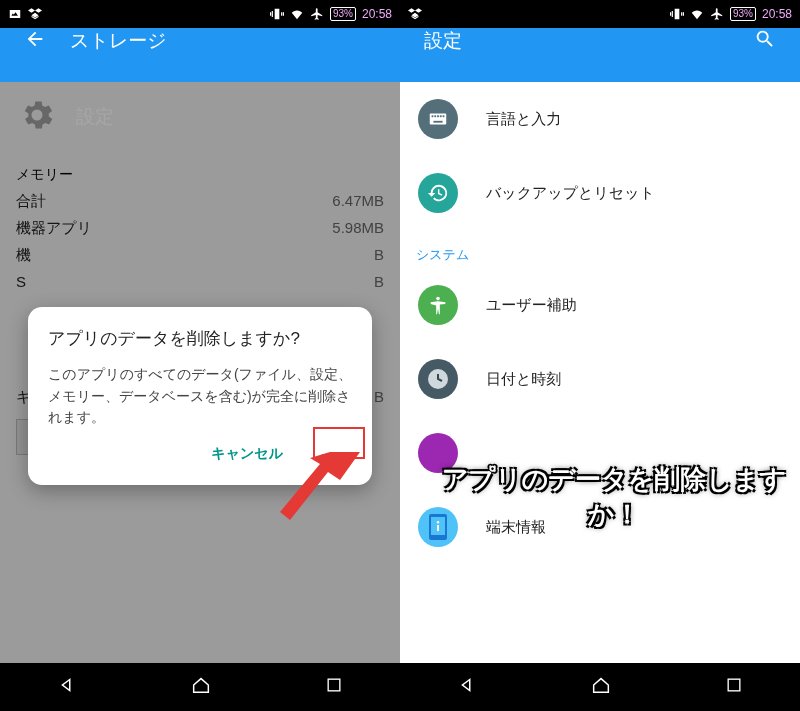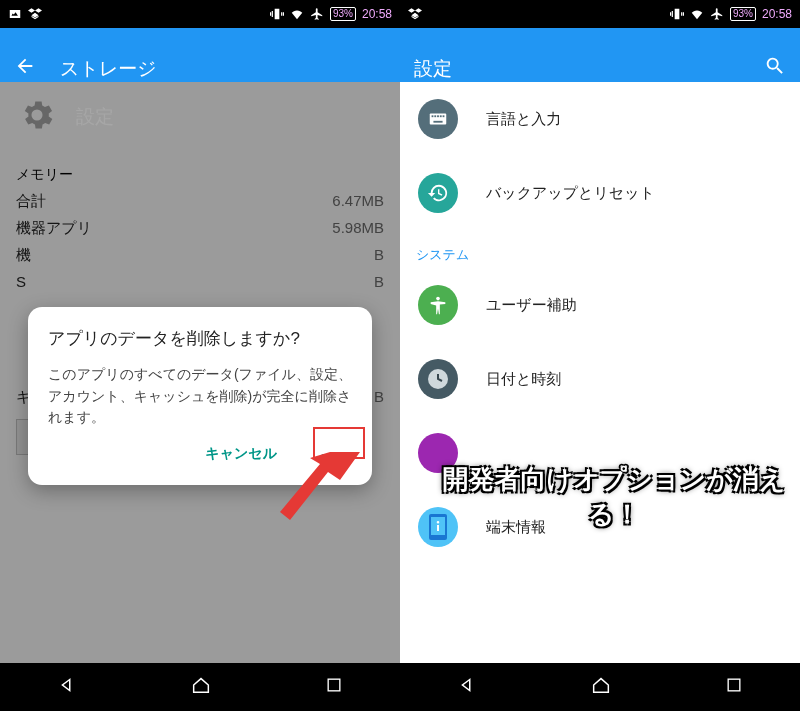--- a/index.html
+++ b/index.html
@@ -9,42 +9,42 @@
 
   
   .statusbar { height: 28px; background: #000; color: #f0abfc; display: flex; align-items: center; padding: 0 8px; font-size: 12px; }
   .statusbar .left { display: flex; gap: 6px; align-items: center; }
   .statusbar .right { margin-left: auto; display: flex; gap: 6px; align-items: center; }
   .statusbar .batt { border: 1px solid #fff; border-radius: 2px; font-size: 10px; padding: 0 2px; line-height: 12px; }
   .statusbar svg { fill: #fff; }
   .icon12 { width: 14px; height: 14px; }
 
   
-  .appbar { height: 54px; background: #2196f3; color: #fff; display: flex; align-items: flex-end; padding: 0 14px; font-size: 19px; }
+  .appbar { height: 54px; background: #2196f3; color: #fff; display: flex; align-items: flex-start; padding: 0 24px; font-size: 19px; }
   .appbar .back { margin-right: 24px; }
   .appbar .search { margin-left: auto; }
 
   
   .left-body { background: #eee; height: calc(711px - 28px - 54px - 48px); position: relative; }
   .settings-row { display: flex; align-items: center; height: 70px; padding: 0 18px; background: #eee; }
   .gear { color: #888; margin-right: 20px; }
   .settings-row .label { color: #fff; font-size: 19px; }
   .section-head { color: #000000; padding: 14px 16px 4px; font-size: 14px; background:#eee; }
   .row { display: flex; justify-content: space-between; padding: 4px 16px; font-size: 15px; color: #222; }
   .row .val { color: #666; }
   .btn-clear { margin: 8px 16px; display: inline-block; border: 1px solid #bbb; background: #e0e0e0; padding: 8px 14px; font-size: 14px; color: #333; }
 
   
   .dim { position: absolute; inset: 0; background: rgba(0,0,0,0.35); }
   .dialog { position: absolute; left: 28px; right: 28px; top: 225px; background: #fff; border-radius: 14px; box-shadow: 0 6px 20px rgba(0,0,0,0.3); padding: 20px 20px 12px; }
   .arrow-rect { position: absolute; border: 2px solid #e53935; }
   .arrow-red { position: absolute; color: #e53935; }
   .dialog .title { font-size: 17px; color: #222; margin-bottom: 14px; }
   .dialog .msg { font-size: 14px; color: #444; line-height: 1.55; margin-bottom: 16px; }
-  .dialog .actions { display: flex; justify-content: flex-end; gap: 30px; font-weight: bold; color: #009688; font-size: 14px; }
+  .dialog .actions { display: flex; justify-content: flex-end; gap: 24px; font-weight: bold; color: #009688; font-size: 14px; }
   .dialog .actions .ok { padding: 6px 12px; }
 
   
   .navbar { position: absolute; bottom: 0; left: 0; right: 0; height: 48px; background: #000; color: #fff; display: flex; align-items: center; justify-content: space-around; }
   .navbar svg { fill: none; stroke: #fff; stroke-width: 1.6; }
 
   
   .right-body { background: #fff; height: calc(711px - 28px - 54px - 48px); overflow: hidden; position: relative; }
   .group-head { color: #2196f3; font-size: 13px; padding: 16px 16px 4px; }
   .set-row { display: flex; align-items: center; height: 74px; padding: 0 18px; }
@@ -122,21 +122,21 @@
       <div style="height:90px"></div>
       <div class="row">
           <span>キ</span>
           <span class="val">B</span>
         </div>
       <div class="btn-clear">キャッシュを削除</div>
 
       <div class="dim"></div>
       <div class="dialog">
         <div class="title">アプリのデータを削除しますか?</div>
-        <div class="msg">このアプリのすべてのデータ(ファイル、設定、アカウント、キャッシュを削除)が完全に削除されます。</div>
+        <div class="msg">このアプリのすべてのデータ(ファイル、設定、メモリー、データベースを含む)が完全に削除されます。</div>
         <div class="actions">
           <span>キャンセル</span>
           <span class="ok">OK</span>
         </div>
       </div>
       <div class="arrow-rect" style="left:313px; top:345px; width:52px; height:32px;"></div>
       <svg class="arrow-red" style="left:270px; top:370px;" width="90" height="70" viewBox="0 0 90 70">
         <polygon fill="#e53935" points="60,0 90,0 70,28 58,20 20,68 10,60 50,12 40,6"></polygon>
       </svg>
     </div>
@@ -237,21 +237,21 @@
         <div class="ic" style="background:#4fc3f7">
           <svg width="18" height="26" viewBox="0 0 18 26">
               <rect fill="#1976d2" x="0" y="0" width="18" height="26" rx="2"></rect>
               <rect fill="#4fc3f7" x="2" y="3" width="14" height="18"></rect>
               <path fill="#fff" d="M9 7a1.3 1.3 0 1 1 0 2.6A1.3 1.3 0 0 1 9 7zm-1 4h2v6H8v-6z"></path>
             </svg>
         </div>
         <span class="txt">端末情報</span>
       </div>
 
-      <div class="overlay-text">開発者向けオプションが消える！</div>
+      <div class="overlay-text">アプリのデータを削除しますか！</div>
     </div>
 
     <div class="navbar">
       <span><svg width="22" height="22" viewBox="0 0 24 24">
             <path d="M15 6l-8 6 8 6z"></path>
           </svg></span>
       <span><svg width="22" height="22" viewBox="0 0 24 24">
             <path d="M4 12l8-7 8 7v8H4z"></path>
           </svg></span>
       <span><svg width="20" height="20" viewBox="0 0 24 24">

